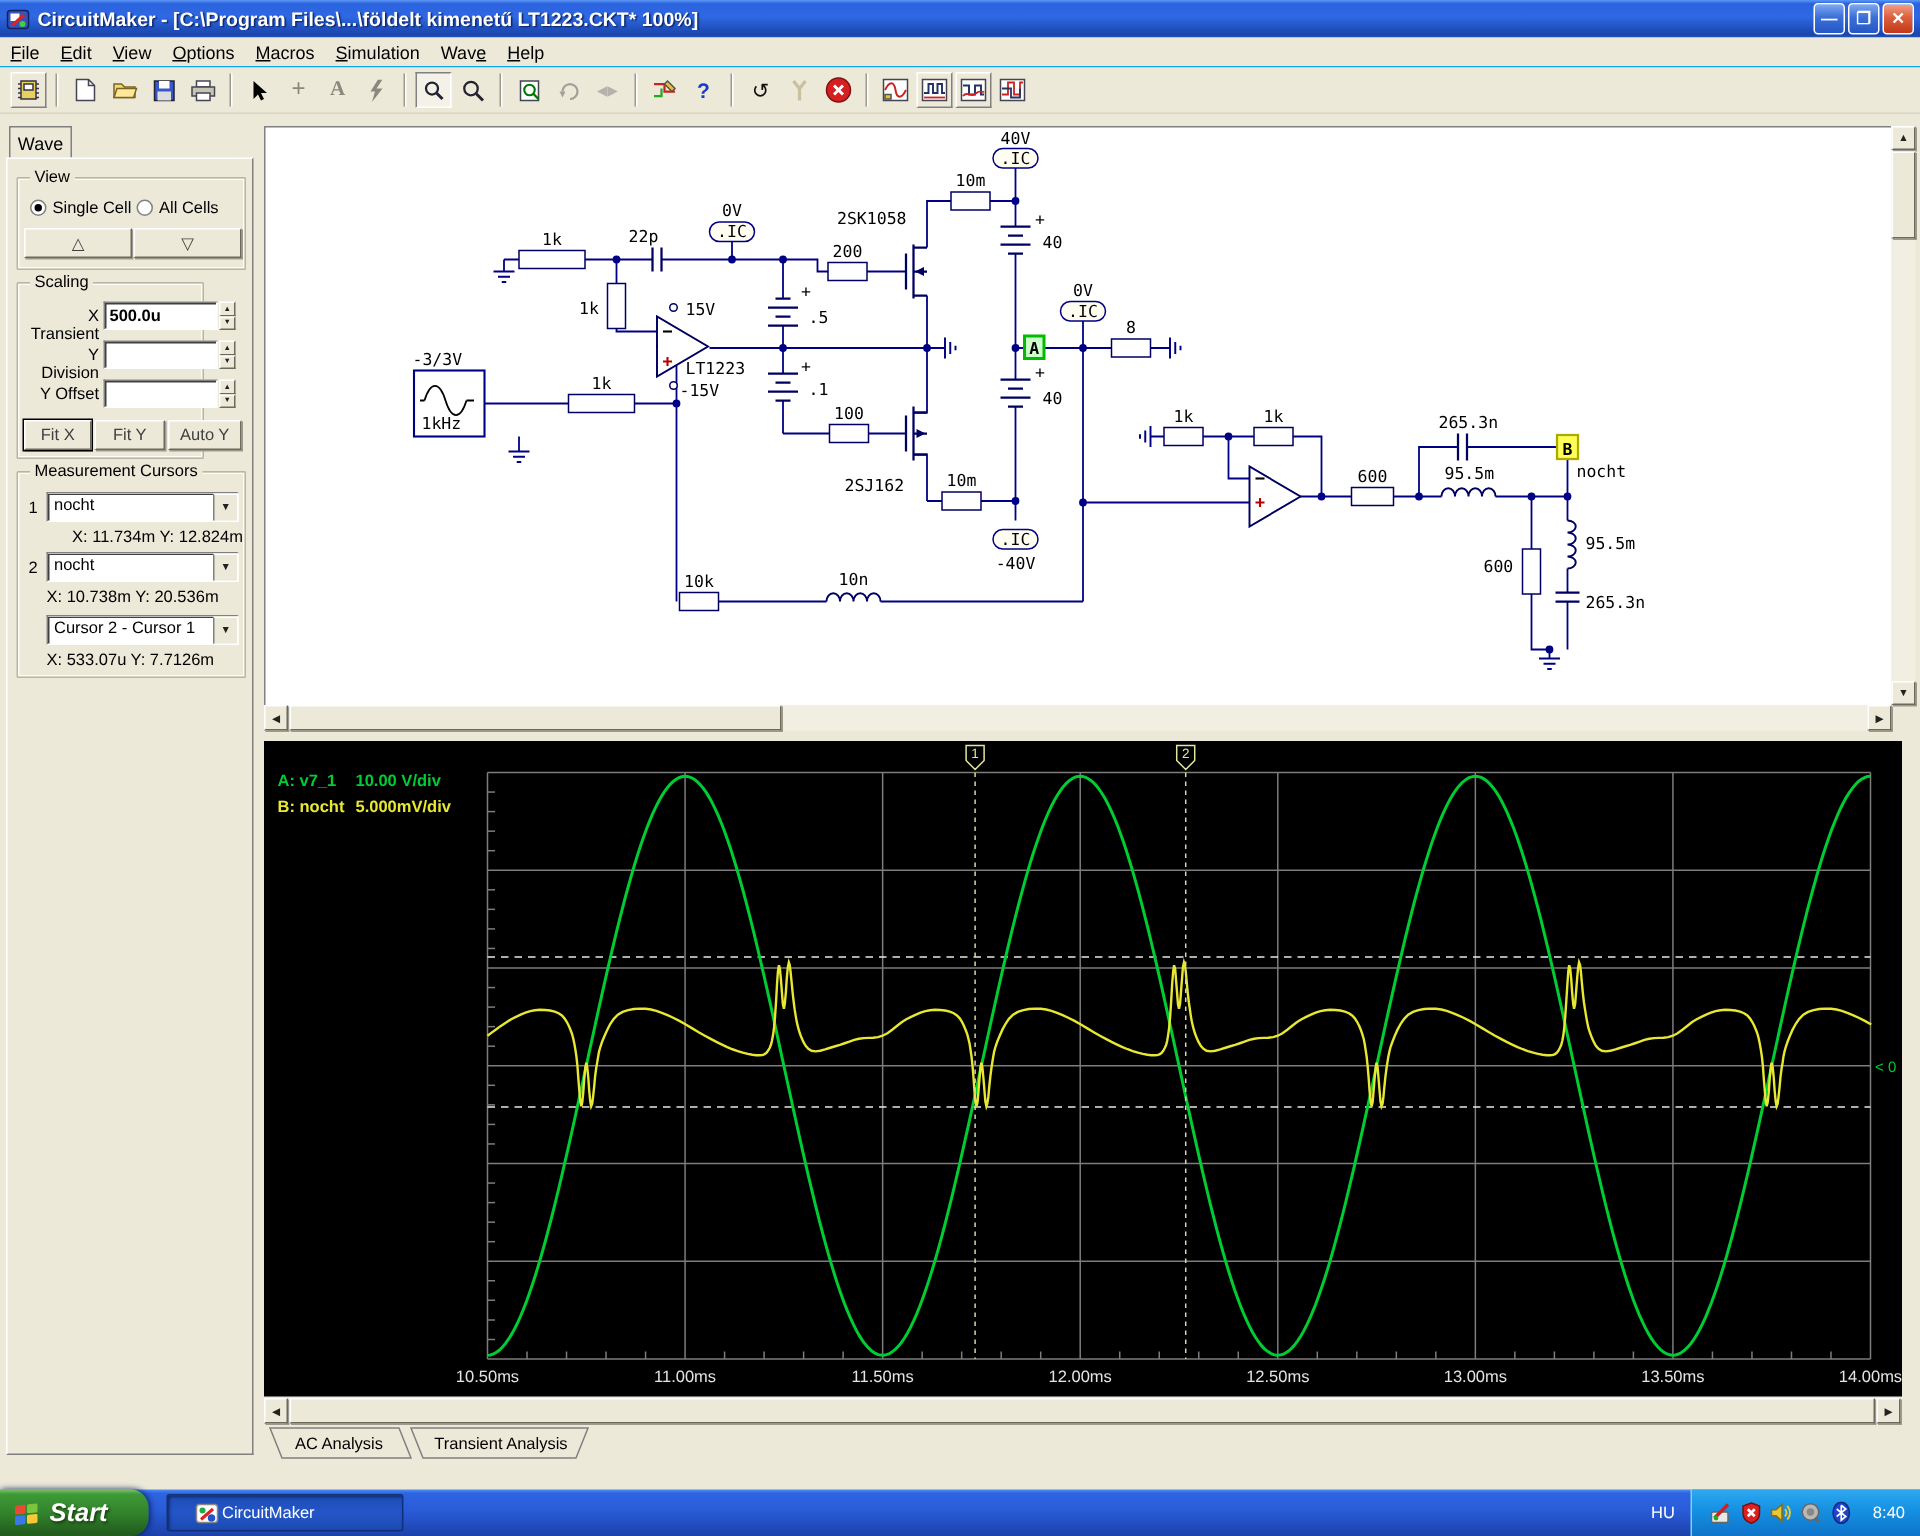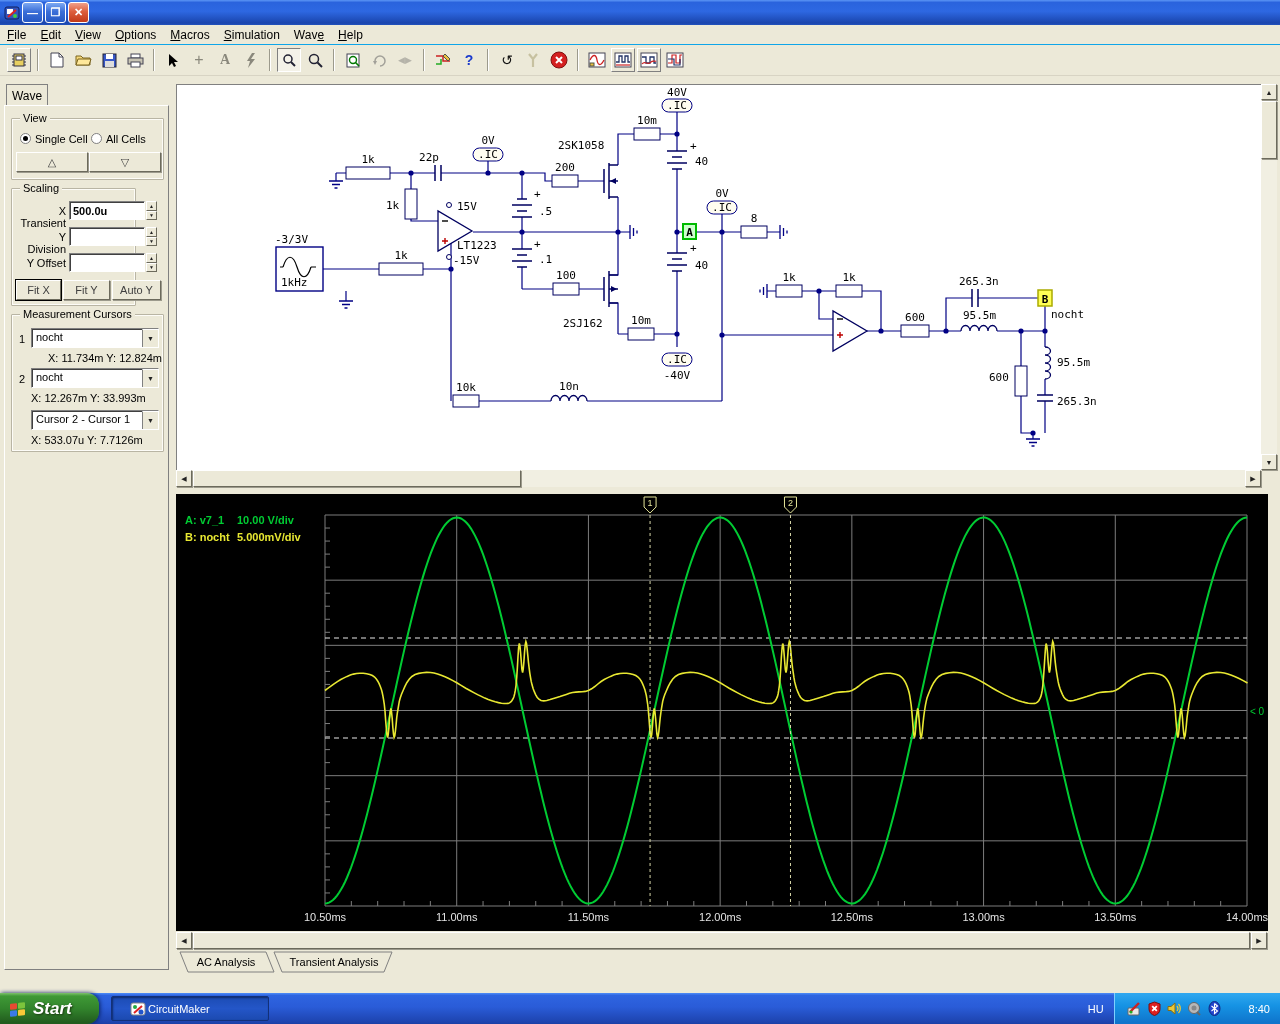--- a/index.html
+++ b/index.html
@@ -81,33 +81,34 @@
     background:linear-gradient(180deg,#7ec26c 0%,#3f9936 10%,#32842c 50%,#225c1e 95%);
     box-shadow:1px 0 4px #0a2060; display:flex; align-items:center; padding-left:8px; gap:5px; }
   #start-btn span { color:#fff; font-size:17px; font-weight:bold; font-style:italic; text-shadow:1px 1px 2px #1a3a10; }
   #task-btn { margin-left:12px; width:158px; height:25px; background:linear-gradient(180deg,#1c4cb4,#2456c8 50%,#1c4ab0);
     border:1px solid #123078; border-radius:2px; box-shadow:inset 1px 1px 2px #102a6a; display:flex; align-items:center; padding:0 18px; gap:2px; }
   #task-btn span { color:#fff; font-size:11px; }
   #tray { margin-left:auto; height:27px; display:flex; align-items:center; }
   #lang { color:#fff; font-size:11px; padding:3px 10px; }
   #tray-panel { height:31px; background:linear-gradient(180deg,#30a8f0 0%,#1693e4 40%,#0f75cc 95%);
     border-left:1px solid #7fd0ff; display:flex; align-items:center; gap:4px; padding:0 10px 0 12px; }
-  #clock { color:#fff; font-size:11px; margin-left:22px; }
+  #clock { color:#fff; font-size:11px; margin-left:9px; }
   .tray-ic { width:16px; height:16px; display:flex; align-items:center; justify-content:center; }
 </style>
 </head>
 <body>
 
 <div id="titlebar" class="abs">
   <svg width="16" height="16">
     <rect x="1" y="2" width="14" height="12" rx="2" fill="#3355bb" stroke="#102060"></rect>
     <rect x="3" y="4" width="6" height="5" fill="#fff"></rect>
     <path d="M4,12 L12,5" stroke="#dd2222" stroke-width="2" fill="none"></path>
     <circle cx="11" cy="11" r="2" fill="#44cc44"></circle>
   </svg>
+  <div id="title-text">CircuitMaker - [C:\Program Files\...\földelt kimenetű LT1223.CKT* 100%]</div>
   <div class="tb-btn">
       <span>—</span>
     </div>
   <div class="tb-btn">
       <span>❐</span>
     </div>
   <div class="tb-btn close">
       <span>✕</span>
     </div>
 </div>
@@ -316,21 +317,21 @@
     <div class="combo" style="left:19px;top:13px;width:128px;height:20px;">
       <div class="val">nocht</div>
         <div class="drop">▼</div>
       </div>
     <div class="lbl" style="left:36px;top:37px;">X: 11.734m  Y: 12.824m</div>
     <div class="lbl" style="left:7px;top:58px;">2</div>
     <div class="combo" style="left:19px;top:53px;width:128px;height:20px;">
       <div class="val">nocht</div>
         <div class="drop">▼</div>
       </div>
-    <div class="lbl" style="left:19px;top:77px;">X: 12.267m  Y: 33.993m</div>
+    <div class="lbl" style="left:19px;top:77px;">X: 10.738m  Y: 20.536m</div>
     <div class="combo" style="left:19px;top:95px;width:128px;height:20px;">
       <div class="val">Cursor 2 - Cursor 1</div>
         <div class="drop">▼</div>
       </div>
     <div class="lbl" style="left:19px;top:119px;">X: 533.07u  Y: 7.7126m</div>
   </div>
 </div>
 
 <div id="schem-zone" class="abs">
   <div id="schem" class="abs">

